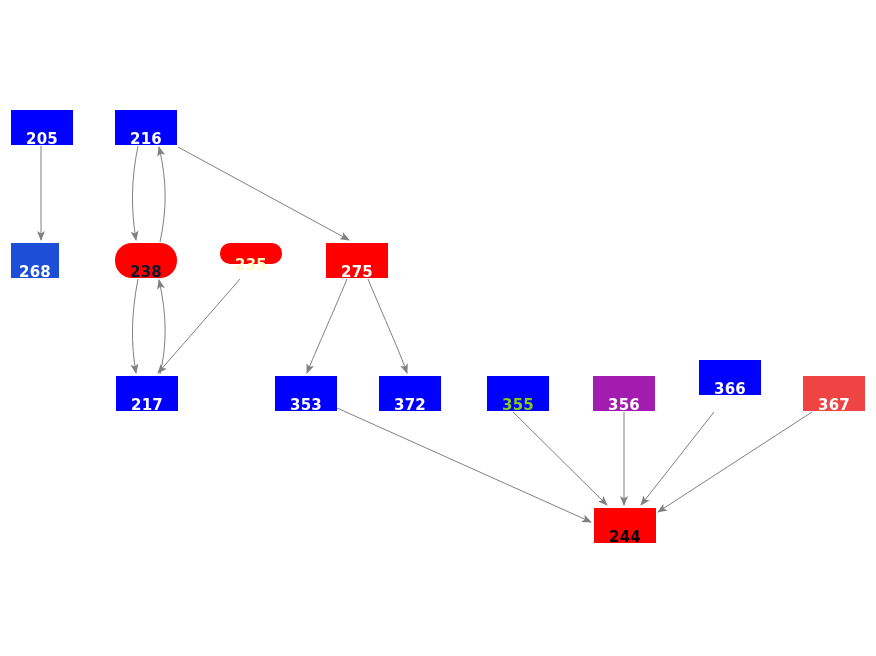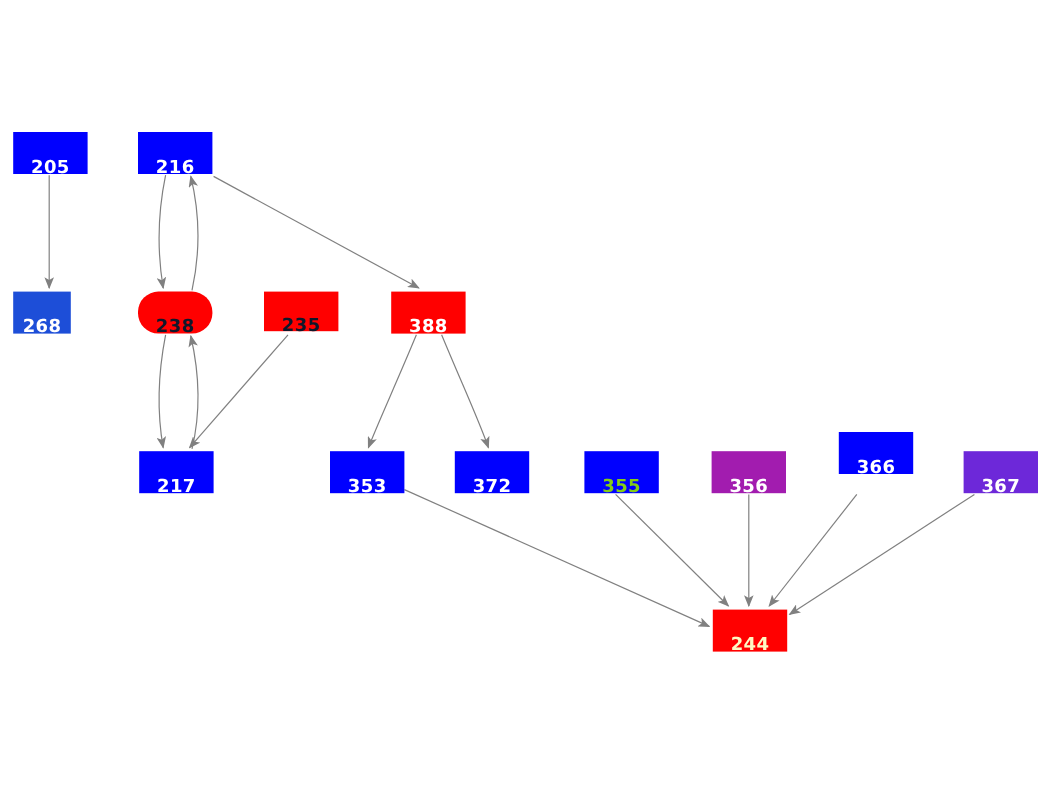--- a/index.html
+++ b/index.html
@@ -80,45 +80,45 @@
       </div>
       <div class="graph-node" style="left: 115px; top: 110px; width: 62px; height: 35px; background: rgb(0, 0, 255); color: rgb(255, 255, 255);">
         <span class="node-label">216</span>
       </div>
       <div class="graph-node" style="left: 11px; top: 243px; width: 48px; height: 35px; background: #1d4ed8; color: rgb(255, 255, 255);">
         <span class="node-label">268</span>
       </div>
       <div class="graph-node" style="left: 115px; top: 243px; width: 62px; height: 35px; background: rgb(255, 0, 0); color: #0f172a; border-radius: 17px;">
         <span class="node-label">238</span>
       </div>
-      <div class="graph-node" style="left: 220px; top: 243px; width: 62px; height: 33px; background: rgb(255, 0, 0); color: #0f172a;">
+      <div class="graph-node" style="left: 220px; top: 243px; width: 62px; height: 21px; background: rgb(255, 0, 0); color: #fef9c3; border-radius: 10px;">
         <span class="node-label">235</span>
       </div>
       <div class="graph-node" style="left: 326px; top: 243px; width: 62px; height: 35px; background: rgb(255, 0, 0); color: rgb(255, 255, 255);">
-        <span class="node-label">388</span>
+        <span class="node-label">275</span>
       </div>
       <div class="graph-node" style="left: 116px; top: 376px; width: 62px; height: 35px; background: rgb(0, 0, 255); color: #ffffff;">
         <span class="node-label">217</span>
       </div>
       <div class="graph-node" style="left: 275px; top: 376px; width: 62px; height: 35px; background: rgb(0, 0, 255); color: rgb(255, 255, 255);">
         <span class="node-label">353</span>
       </div>
       <div class="graph-node" style="left: 379px; top: 376px; width: 62px; height: 35px; background: rgb(0, 0, 255); color: rgb(255, 255, 255);">
         <span class="node-label">372</span>
       </div>
       <div class="graph-node" style="left: 487px; top: 376px; width: 62px; height: 35px; background: rgb(0, 0, 255); color: #84cc16;">
         <span class="node-label">355</span>
       </div>
       <div class="graph-node" style="left: 593px; top: 376px; width: 62px; height: 35px; background: #a21caf; color: rgb(255, 255, 255);">
         <span class="node-label">356</span>
       </div>
       <div class="graph-node" style="left: 699px; top: 360px; width: 62px; height: 35px; background: rgb(0, 0, 255); color: rgb(255, 255, 255);">
         <span class="node-label">366</span>
       </div>
-      <div class="graph-node" style="left: 803px; top: 376px; width: 62px; height: 35px; background: #6d28d9; color: rgb(255, 255, 255);">
+      <div class="graph-node" style="left: 803px; top: 376px; width: 62px; height: 35px; background: #ef4444; color: rgb(255, 255, 255);">
         <span class="node-label">367</span>
       </div>
-      <div class="graph-node" style="left: 594px; top: 508px; width: 62px; height: 35px; background: rgb(255, 0, 0); color: #fef9c3;">
+      <div class="graph-node" style="left: 594px; top: 508px; width: 62px; height: 35px; background: rgb(255, 0, 0); color: #000000;">
         <span class="node-label">244</span>
       </div>
     </div>
 
 </div>
 
 </body></html>

